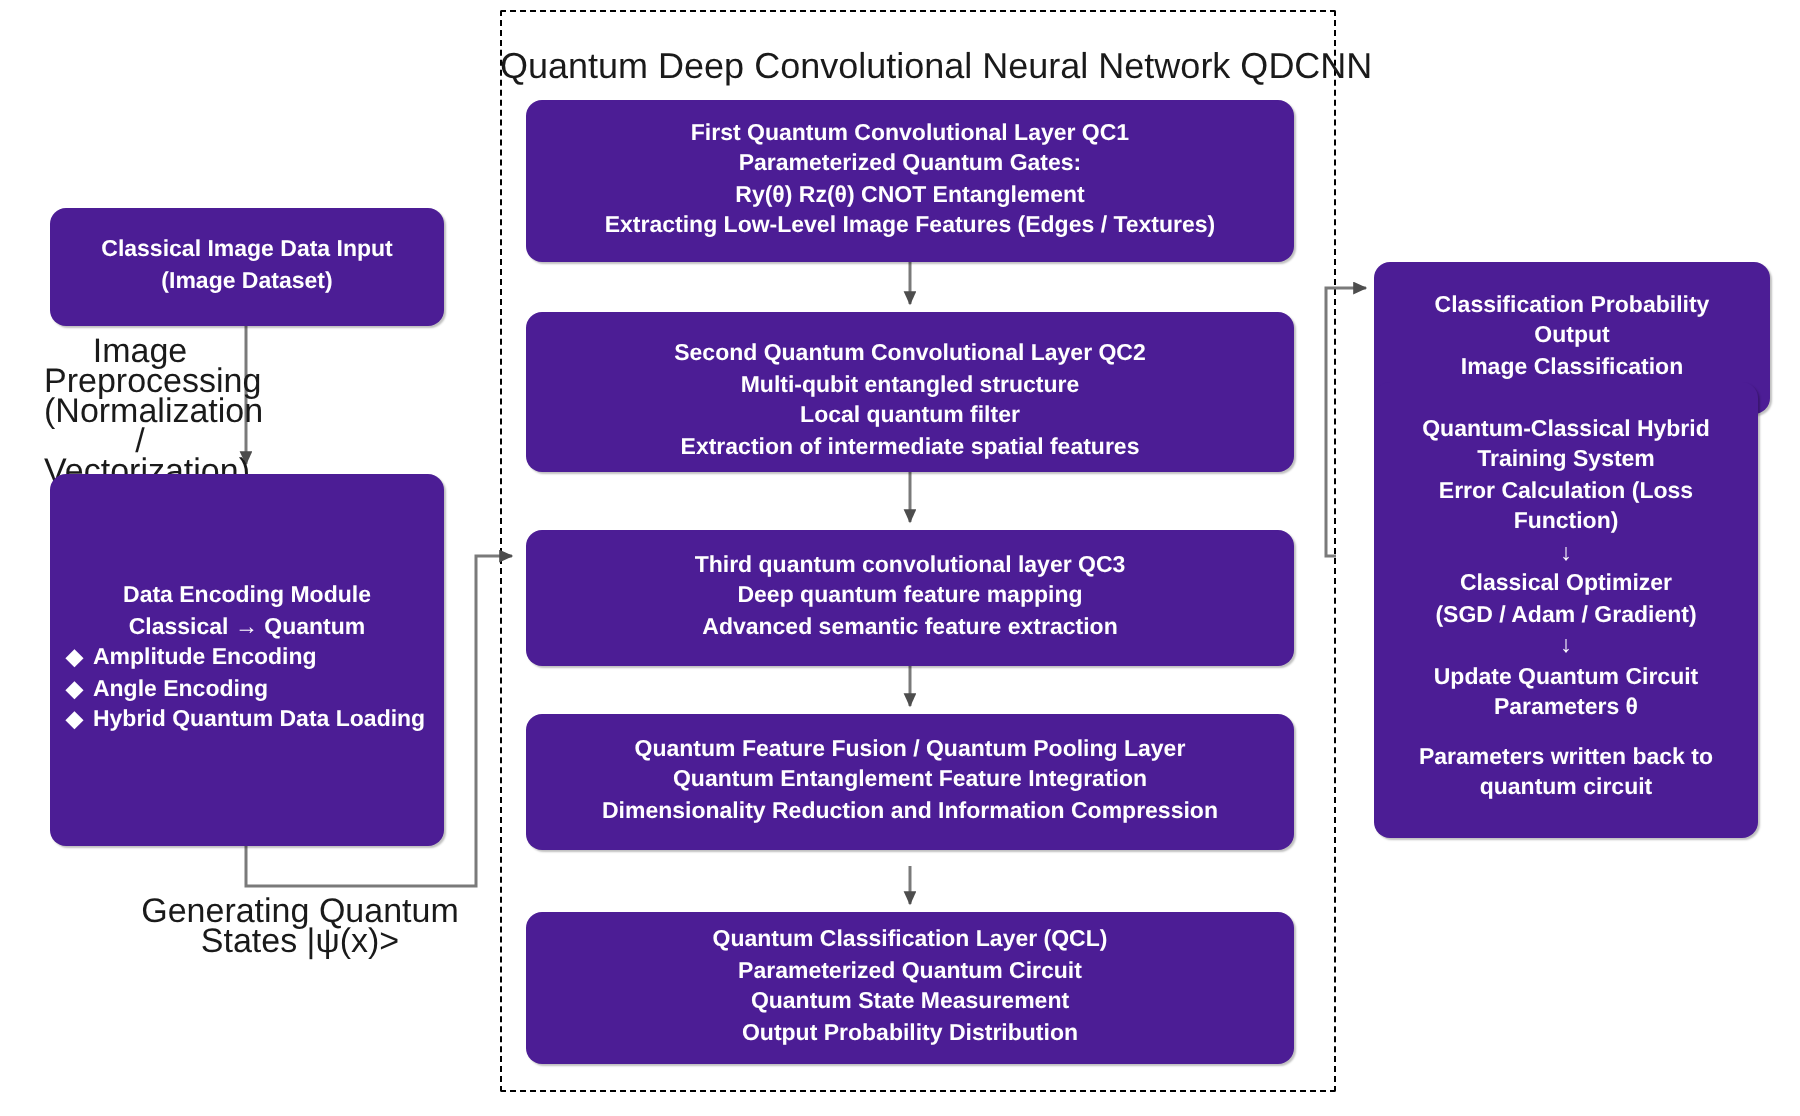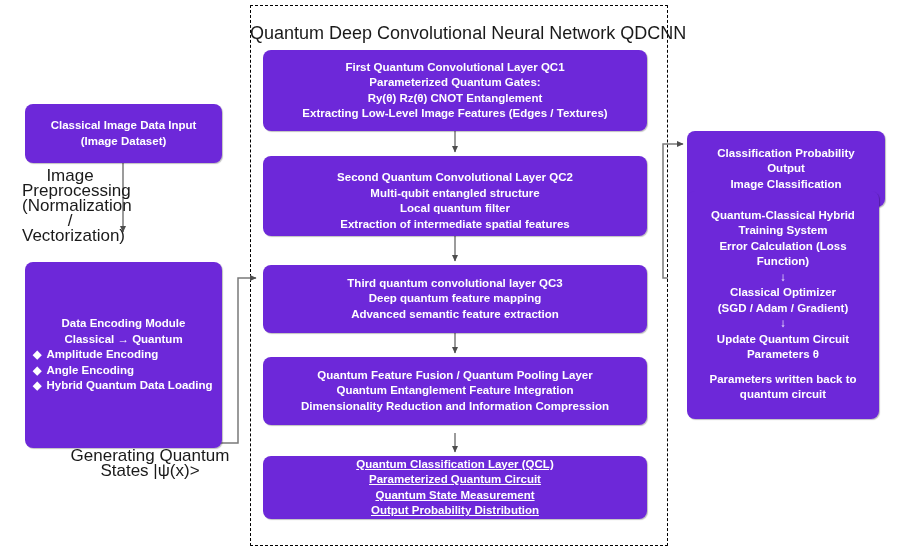--- a/index.html
+++ b/index.html
@@ -6,40 +6,39 @@
   html, body {
     width: 900px; height: 558px;
     background: #ffffff;
     font-family: "Liberation Sans", sans-serif;
     overflow: hidden;
   }
   #canvas { position: relative; width: 900px; height: 558px; }
 
   .box {
     position: absolute;
-    background: #6d28d9;
+    background: #4c1d95;
     border-radius: 8px;
     color: #ffffff;
     font-weight: bold;
     font-size: 11.5px;
     line-height: 15.5px;
     display: flex;
     flex-direction: column;
     align-items: center;
     justify-content: center;
     text-align: center;
     padding: 4px 8px;
     box-shadow: 1px 1px 1px rgba(0,0,0,0.25);
   }
   .box .ln { display: block; width: 100%; }
 
   .box.left-enc {
     align-items: flex-end;
     text-align: left;
-    margin-top: 25px;
   }
   .box.left-enc .ctr { width: 100%; text-align: center; }
   .box.left-enc .bullet {
     display: flex;
     align-items: flex-start;
     width: 100%;
     gap: 5px;
   }
   .box.left-enc .bullet .dia {
     flex: 0 0 auto;
@@ -156,21 +155,21 @@
     <span class="ln">Deep quantum feature mapping</span>
     <span class="ln">Advanced semantic feature extraction</span>
   </div>
 
   <div class="box" style="left:263px; top:357px; width:384px; height:68px;">
     <span class="ln">Quantum Feature Fusion / Quantum Pooling Layer</span>
     <span class="ln">Quantum Entanglement Feature Integration</span>
     <span class="ln">Dimensionality Reduction and Information Compression</span>
   </div>
 
-  <div class="box" style="left:263px; top:456px; width:384px; height:63px;text-decoration:underline;">
+  <div class="box" style="left:263px; top:456px; width:384px; height:76px;">
     <span class="ln">Quantum Classification Layer (QCL)</span>
     <span class="ln">Parameterized Quantum Circuit</span>
     <span class="ln">Quantum State Measurement</span>
     <span class="ln">Output Probability Distribution</span>
   </div>
 
   <div class="box" style="left:687px; top:107px; width:198px; height:76px;margin-top:24px;">
     <span class="ln">Classification Probability</span>
     <span class="ln">Output</span>
     <span class="ln">Image Classification</span>

